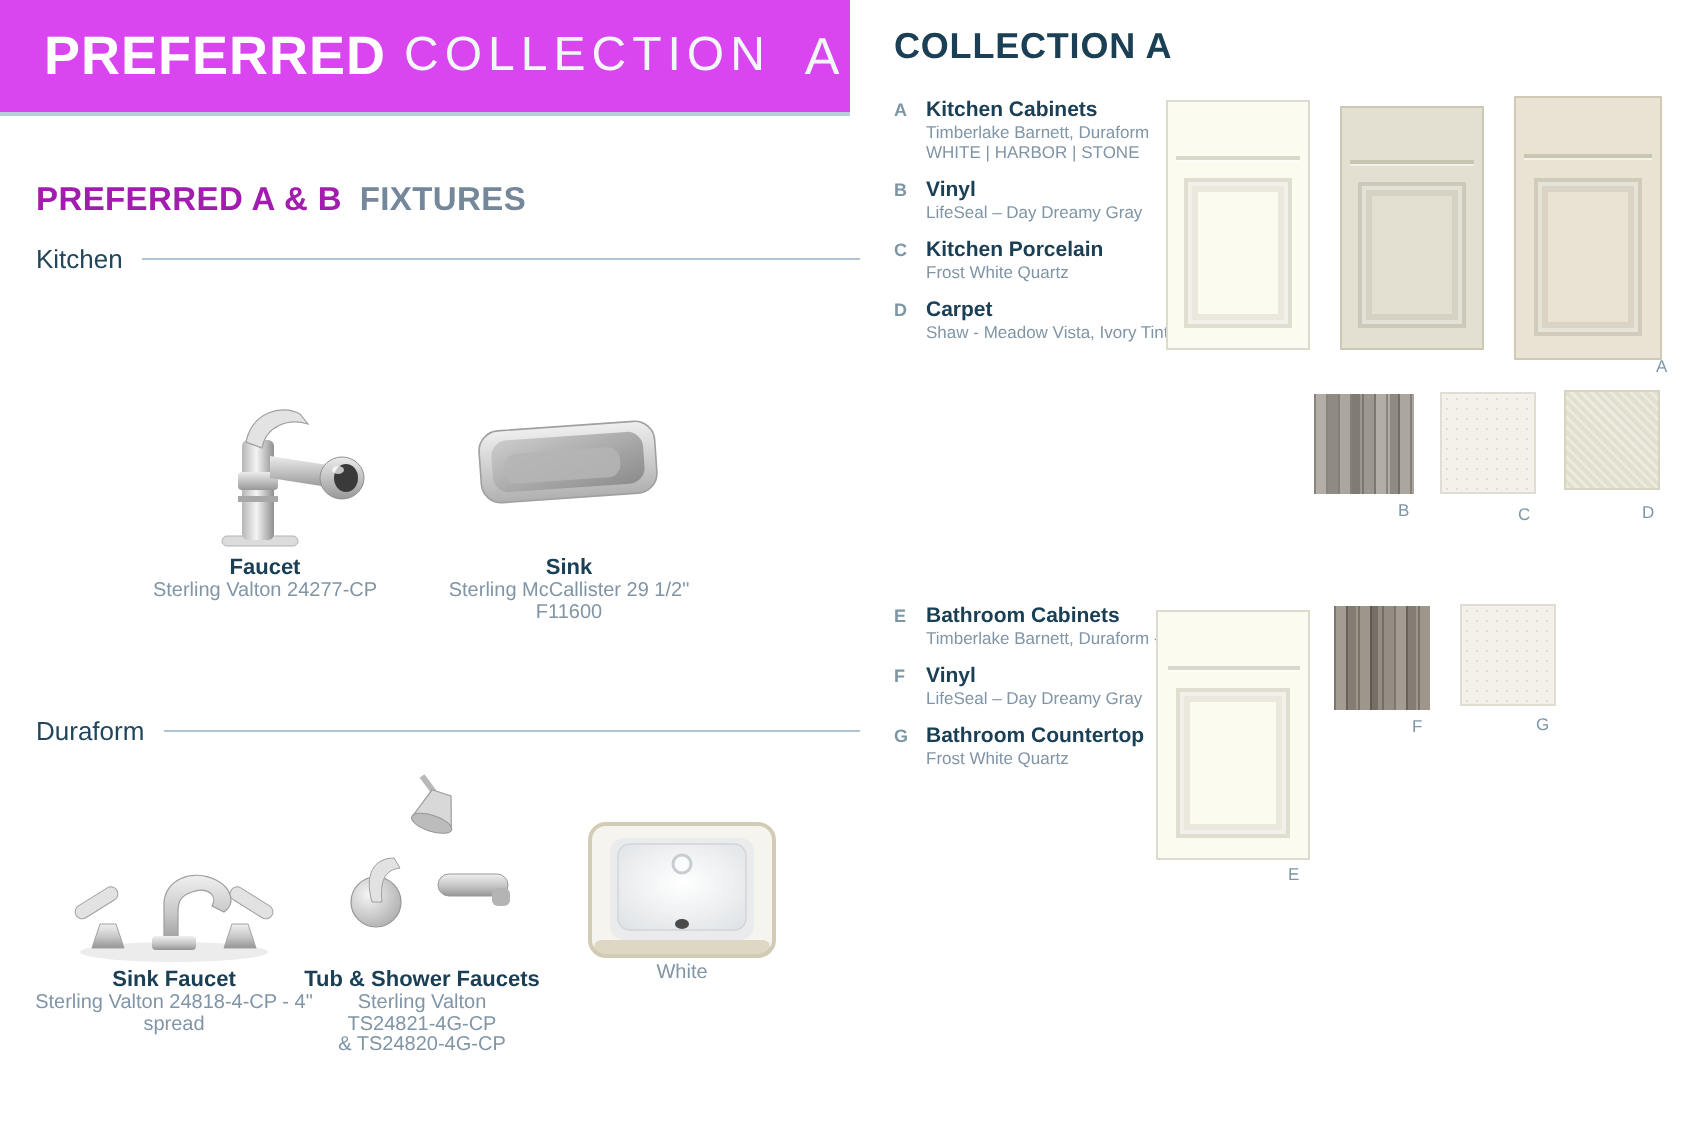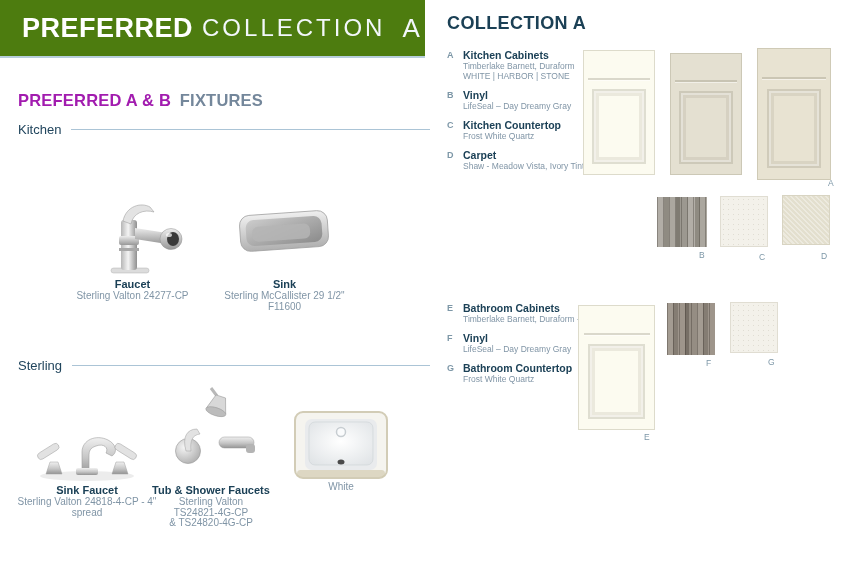--- a/index.html
+++ b/index.html
@@ -4,21 +4,21 @@
 <style>
   html,body{margin:0;padding:0;}
   body{
     width:853px;height:569px;position:relative;background:#ffffff;
     font-family:"Liberation Sans",sans-serif;overflow:hidden;
     -webkit-font-smoothing:antialiased;
   }
   
   .banner{
     position:absolute;left:0;top:0;width:425px;height:58px;
-    background:#4d7c0f;border-bottom:2px solid #b7cedb;
+    background:#d946ef;border-bottom:2px solid #b7cedb;
     display:flex;align-items:center;padding-left:22px;box-sizing:border-box;
   }
   .banner .b-bold{font-size:27px;font-weight:bold;color:#ffffff;letter-spacing:0.5px;}
   .banner .b-light{font-size:24px;font-weight:300;color:#f2f7fa;letter-spacing:3px;margin-left:9px;}
   .banner .b-letter{font-size:26px;font-weight:300;color:#f2f7fa;margin-left:17px;letter-spacing:2px;}
   
   .fixtures-heading{position:absolute;left:18px;top:91px;font-size:16.5px;letter-spacing:0.2px;white-space:nowrap;}
   .fixtures-heading .fh-bold{font-weight:bold;color:#a21caf;}
   .fixtures-heading .fh-light{font-weight:bold;color:#74879b;margin-left:4px;}
   .sec{position:absolute;left:18px;width:412px;display:flex;align-items:center;}
@@ -131,21 +131,21 @@
           <rect x="15" y="20" width="58" height="15" rx="6" fill="#b5b5b5" opacity="0.85"></rect>
         </g>
       </svg>
     </div>
     <div class="fig-title">Sink</div>
     <div class="fig-sub">Sterling McCallister 29 1/2"</div>
     <div class="fig-sub">F11600</div>
   </div>
 
   <div class="sec" style="top:358px">
-    <span class="sec-label">Sterling</span>
+    <span class="sec-label">Duraform</span>
     <span class="sec-line"></span>
   </div>
 
   <div class="fig" style="left:12px;top:392px;width:150px">
     <div class="art">
       <svg width="110" height="64" viewBox="0 0 110 64">
         <defs>
           <linearGradient id="b1" x1="0" y1="0" x2="0" y2="1">
             <stop offset="0" stop-color="#f0f0f0"></stop>
               <stop offset="0.55" stop-color="#c6c6c6"></stop>
@@ -235,21 +235,21 @@
     <div class="leg-row">
       <span class="leg-letter">B</span>
       <div>
         <div class="leg-title">Vinyl</div>
         <div class="leg-sub">LifeSeal – Day Dreamy Gray</div>
       </div>
     </div>
     <div class="leg-row">
       <span class="leg-letter">C</span>
       <div>
-        <div class="leg-title">Kitchen Countertop</div>
+        <div class="leg-title">Kitchen Porcelain</div>
         <div class="leg-sub">Frost White Quartz</div>
       </div>
     </div>
     <div class="leg-row">
       <span class="leg-letter">D</span>
       <div>
         <div class="leg-title">Carpet</div>
         <div class="leg-sub">Shaw - Meadow Vista, Ivory Tint</div>
       </div>
     </div>

